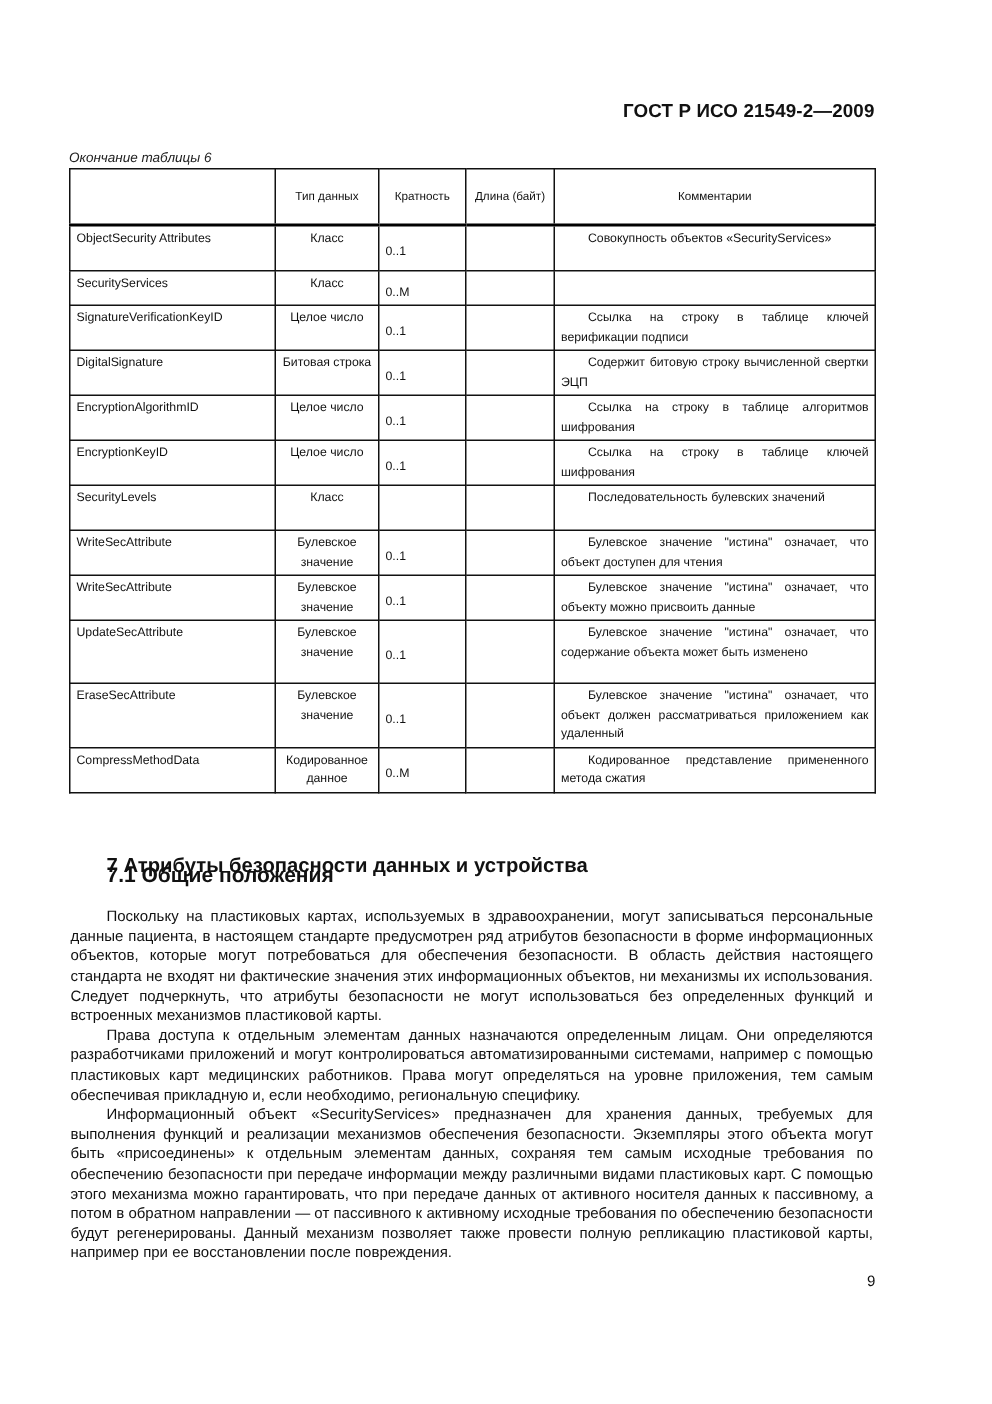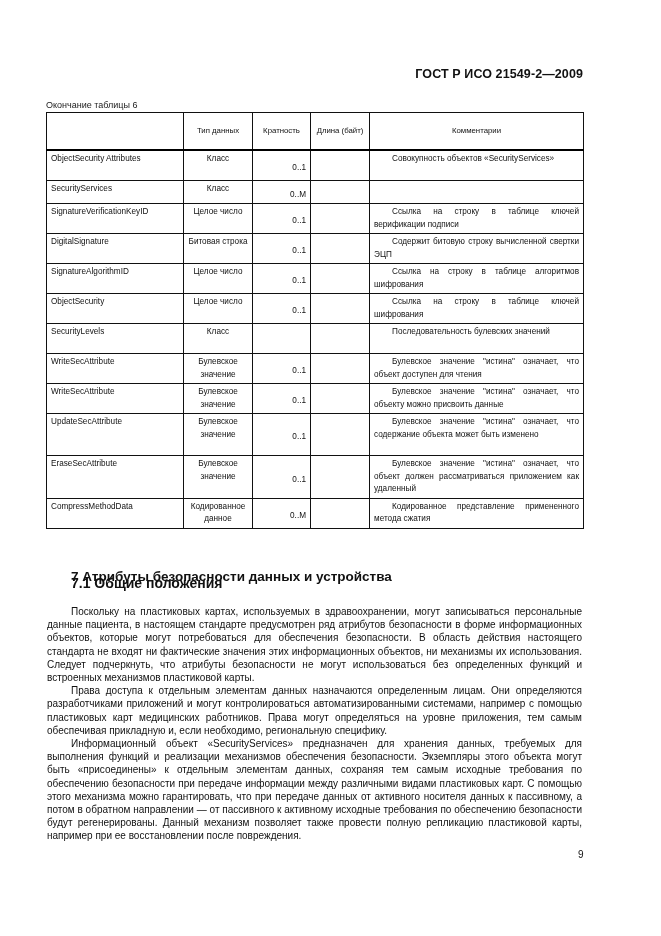--- a/index.html
+++ b/index.html
@@ -1,24 +1,24 @@
 <!DOCTYPE html>
 <html><head>
 <meta charset="utf-8">
 <style>
   html, body { margin: 0; padding: 0; background: #ffffff; }
   body { width: 661px; height: 936px; position: relative; overflow: hidden;
          font-family: "Liberation Sans", sans-serif; color: #111; }
   .doc-code { position: absolute; top: 67px; right: 78px; font-weight: bold; font-size: 12.5px; letter-spacing: 0.1px; }
-  .table-caption { position: absolute; top: 100px; left: 46px; font-size: 9px; color: #222; }
+  .table-caption { position: absolute; top: 100px; left: 46px; font-style: italic; font-size: 9px; color: #222; }
   table.t6 { position: absolute; top: 112px; left: 46px; width: 537px; border-collapse: collapse; font-size: 8.2px; table-layout: fixed; }
   table.t6 td, table.t6 th { border: 1px solid #111; padding: 2px 4px; vertical-align: top; line-height: 12.5px; font-weight: normal; }
   table.t6 thead th { height: 32px; vertical-align: middle; text-align: center; font-size: 7.8px; border-bottom: 2.5px solid #000; }
   table.t6 td.c-type { text-align: center; }
-  table.t6 td.c-mult { text-align: right; vertical-align: middle; padding-top: 8px; }
+  table.t6 td.c-mult { text-align: left; vertical-align: middle; padding-top: 8px; }
   table.t6 td.c-comm { text-align: justify; }
   .h1 { position: absolute; top: 569px; left: 71px; font-weight: bold; font-size: 13.5px; }
   .h2 { position: absolute; top: 575px; left: 71px; font-weight: bold; font-size: 14px; }
   .body-text { position: absolute; top: 605px; left: 47px; width: 535px; font-size: 10px; line-height: 13.2px; text-align: justify; }
   .body-text p { margin: 0 0 0 0; text-indent: 24px; }
   .page-num { position: absolute; top: 849px; left: 578px; font-size: 10px; }
 </style>
 </head>
 <body>
 
@@ -65,28 +65,28 @@
         <td class="c-comm" style="text-indent: 18px;">Ссылка на строку в таблице ключей верификации подписи</td>
       </tr>
       <tr style="height: 30px; margin-top: 36px;">
         <td>DigitalSignature</td>
         <td class="c-type">Битовая строка</td>
         <td class="c-mult">0..1</td>
         <td></td>
         <td class="c-comm" style="text-indent: 18px;">Содержит битовую строку вычисленной свертки ЭЦП</td>
       </tr>
       <tr style="height: 30px;">
-        <td>SignatureAlgorithmID</td>
+        <td>EncryptionAlgorithmID</td>
         <td class="c-type">Целое число</td>
         <td class="c-mult">0..1</td>
         <td></td>
         <td class="c-comm" style="text-indent: 18px;">Ссылка на строку в таблице алгоритмов шифрования</td>
       </tr>
       <tr style="height: 30px;">
-        <td>ObjectSecurity</td>
+        <td>EncryptionKeyID</td>
         <td class="c-type">Целое число</td>
         <td class="c-mult">0..1</td>
         <td></td>
         <td class="c-comm" style="text-indent: 18px;">Ссылка на строку в таблице ключей шифрования</td>
       </tr>
       <tr style="height: 30px;">
         <td>SecurityLevels</td>
         <td class="c-type">Класс</td>
         <td class="c-mult"></td>
         <td></td>

